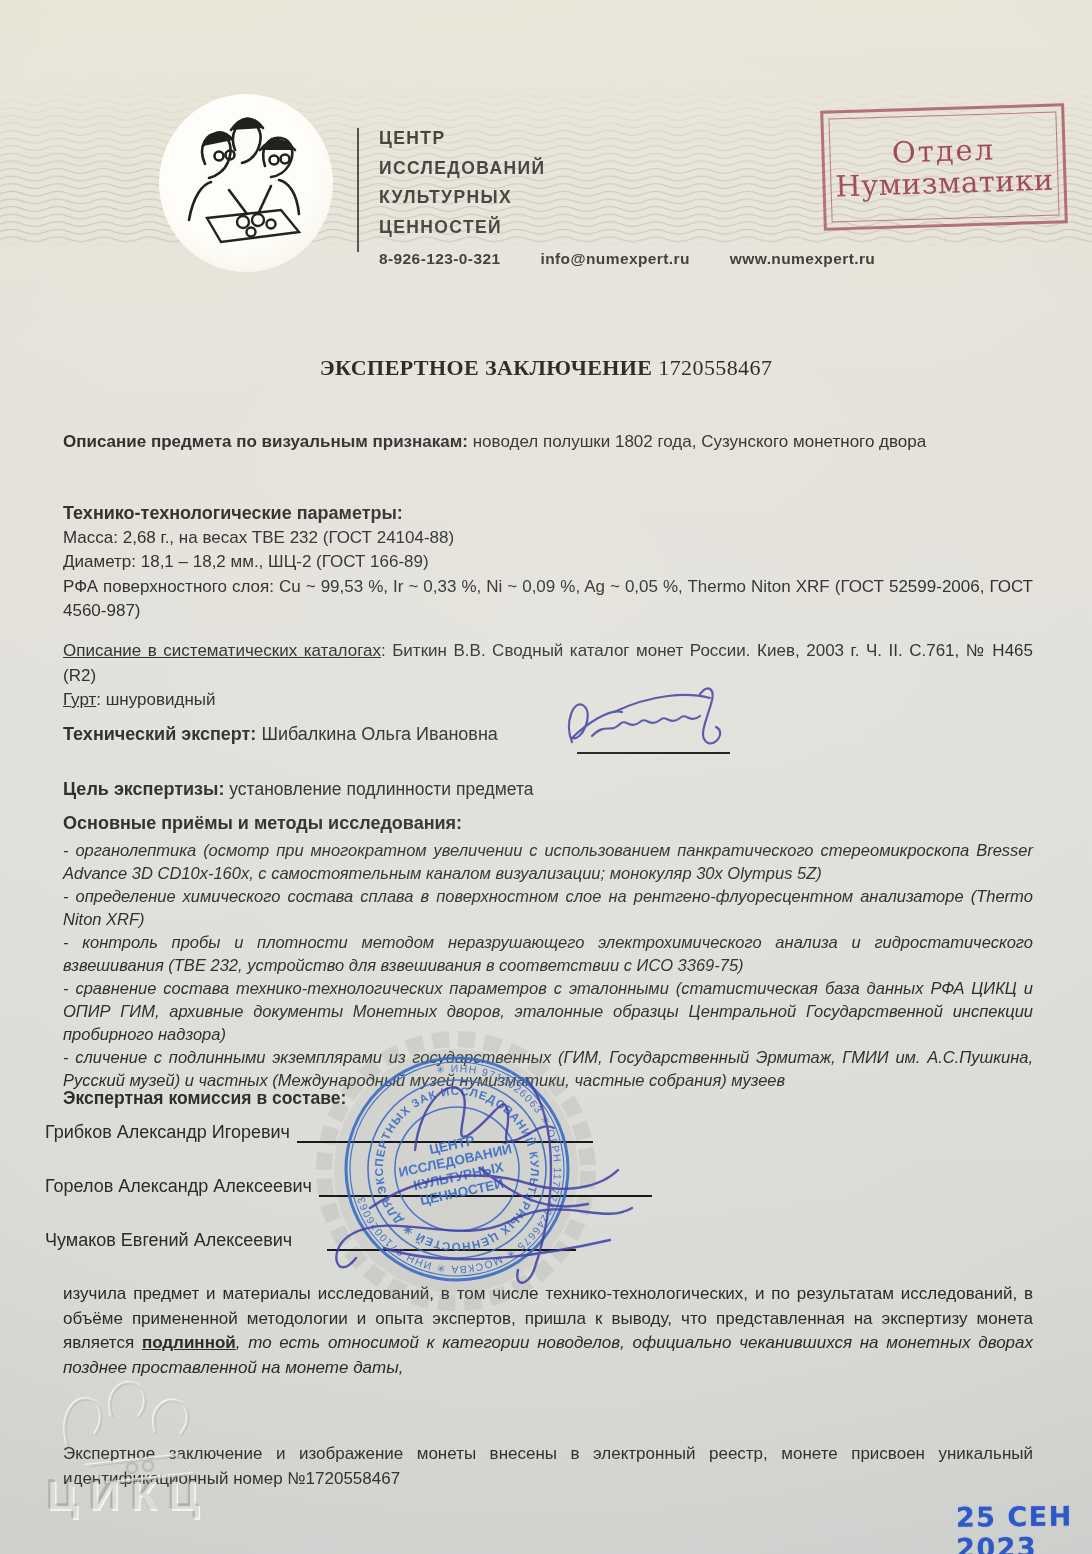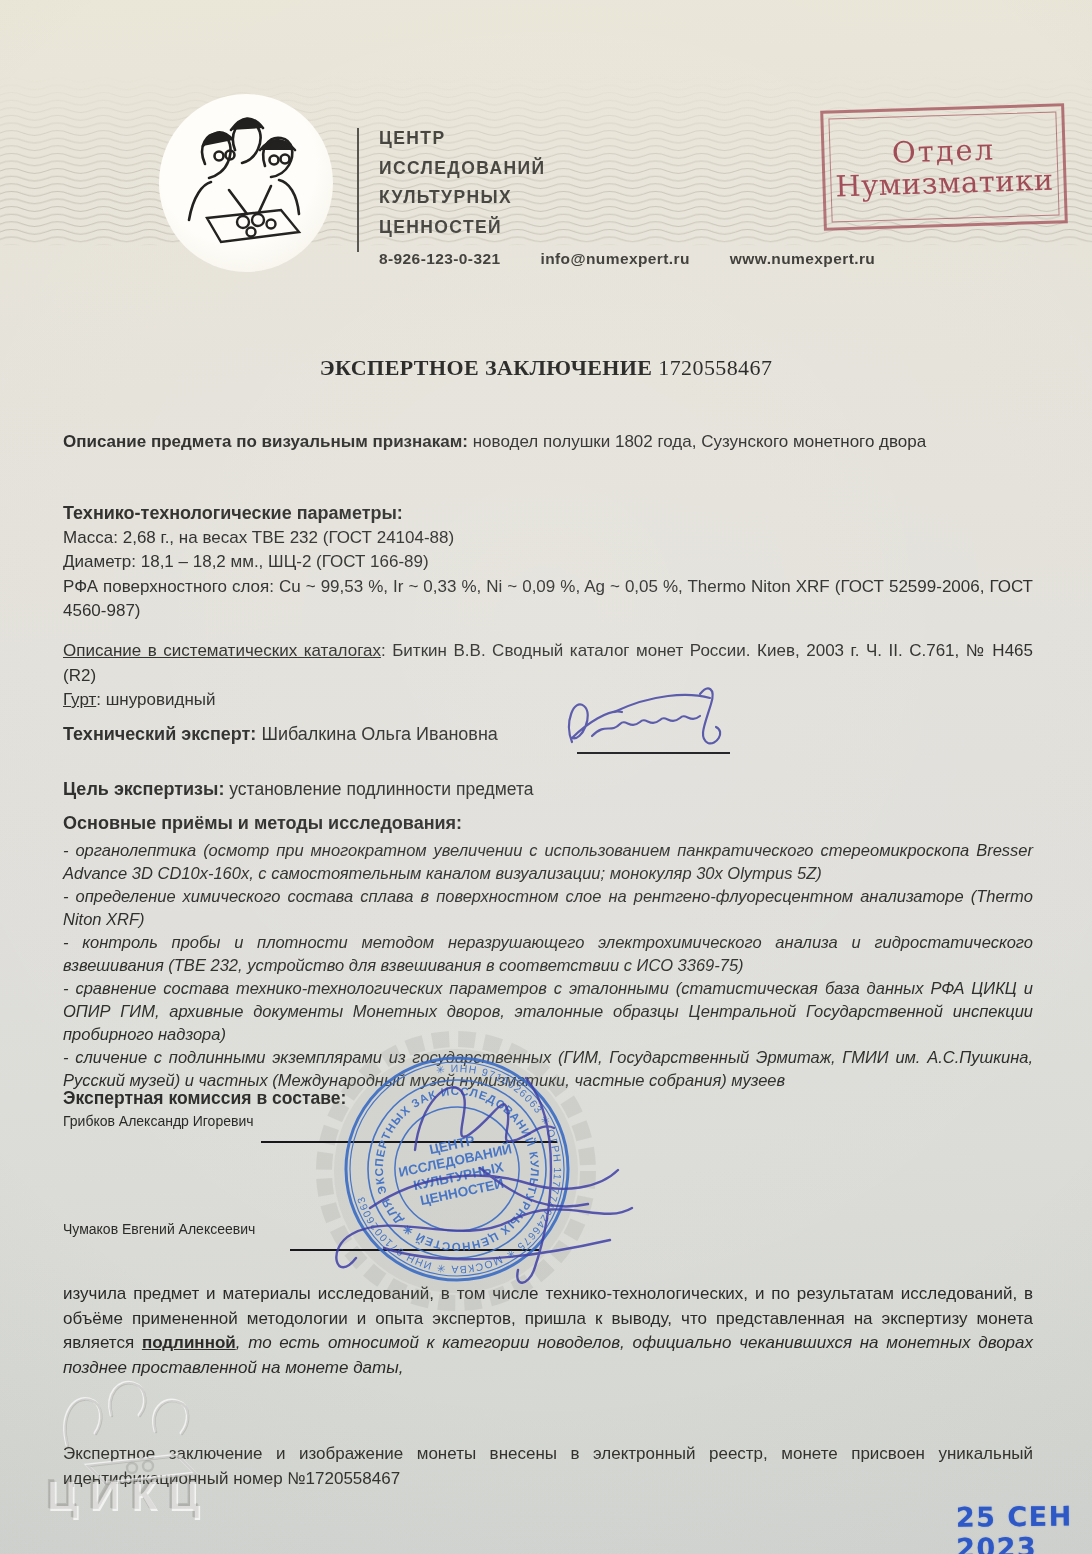--- a/index.html
+++ b/index.html
@@ -58,21 +58,21 @@
   .s-catalog{top:639px;}
   .s-expert{top:722px; font-size:18px; text-align:left;}
   .expert-underline{position:absolute; left:577px; top:726px; width:153px; height:26px; border-bottom:2px solid #15151a;}
   .expert-sig{position:absolute; left:556px; top:682px; width:185px; height:76px;}
   .s-purpose{top:777px; font-size:17.5px; text-align:left;}
   .s-purpose .b{font-size:18px;}
   .s-methods{top:811px;}
   .s-methods .mi{font-style:italic; font-size:16.5px; line-height:23px; margin:0;}
   .s-methods .mlabel{font-size:18px; margin-bottom:3px;}
   .s-commission-label{top:1086px; font-size:17.5px; font-weight:bold; text-align:left;}
-  .member{position:absolute; left:63px; display:flex; font-size:14px; z-index:2;}
+  .member{position:absolute; left:45px; display:flex; align-items:flex-end; font-size:18px; z-index:2;}
   .m1{top:1113px;} .m2{top:1167px;} .m3{top:1221px;gap:28px;}
   .sigline{border-bottom:2px solid #17171c; margin-left:7px;}
   .m1 .sigline{width:296px; height:28px;}
   .m2 .sigline{width:333px; height:28px;}
   .m3 .sigline{width:249px; height:28px;}
   .s-conclusion{top:1282px;}
   .s-registry{top:1442px; color:#33322e;}
   
   .scallop{position:absolute; left:296px; top:1023px; width:320px; height:300px; z-index:1;}
   .bluestamp{position:absolute; left:340px; top:1052px; width:234px; height:234px; z-index:3; opacity:.9;}
@@ -212,20 +212,24 @@
     <p class="mi">- сравнение состава технико-технологических параметров с эталонными (статистическая база данных РФА ЦИКЦ и ОПИР ГИМ, архивные документы Монетных дворов, эталонные образцы Центральной Государственной инспекции пробирного надзора)</p>
     <p class="mi">- сличение с подлинными экземплярами из государственных (ГИМ, Государственный Эрмитаж, ГМИИ им. А.С.Пушкина, Русский музей)  и частных (Международный музей нумизматики, частные собрания) музеев</p>
   </div>
 
   <div class="sec s-commission-label">Экспертная комиссия в составе:</div>
 
   <div class="member m1">
     <span>Грибков Александр Игоревич</span>
     <span class="sigline"></span>
   </div>
+  <div class="member m2">
+    <span>Горелов Александр Алексеевич</span>
+    <span class="sigline"></span>
+  </div>
   <div class="member m3">
     <span>Чумаков Евгений Алексеевич</span>
     <span class="sigline"></span>
   </div>
 
   <svg class="scallop" viewBox="0 0 320 300">
     <circle cx="160" cy="148" r="122" fill="rgba(148,148,140,0.13)"></circle>
     <circle cx="160" cy="148" r="132" fill="none" stroke="rgba(138,138,130,0.17)" stroke-width="16" stroke-dasharray="17 9"></circle>
   </svg>
 

